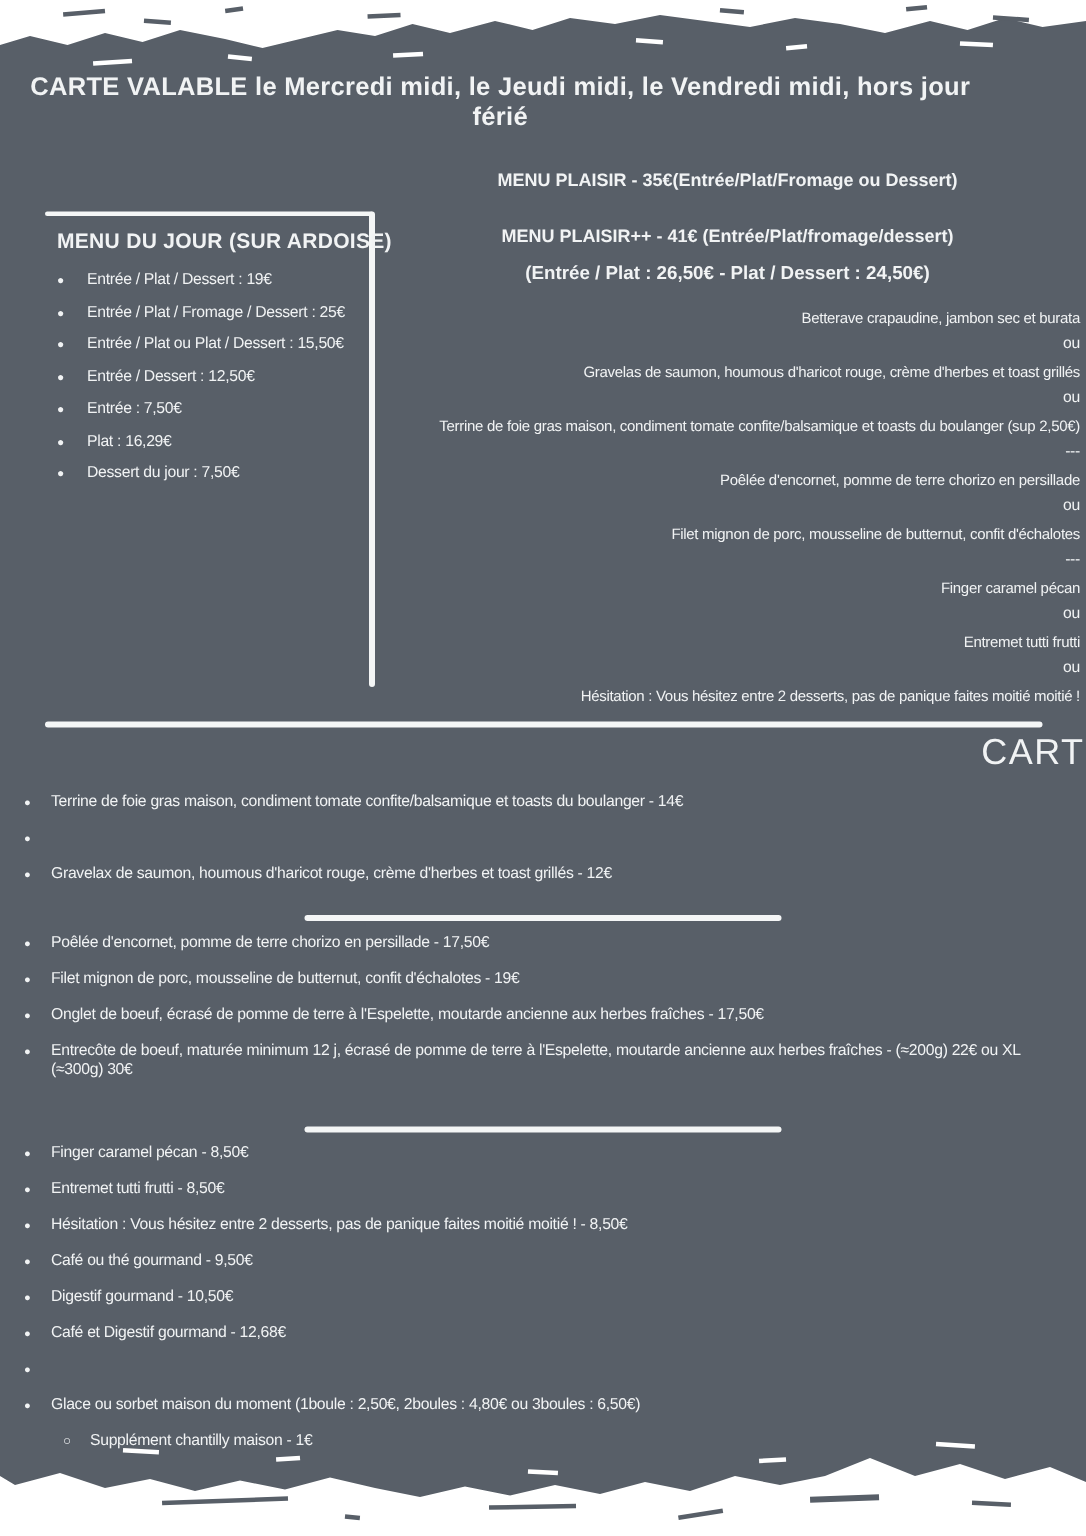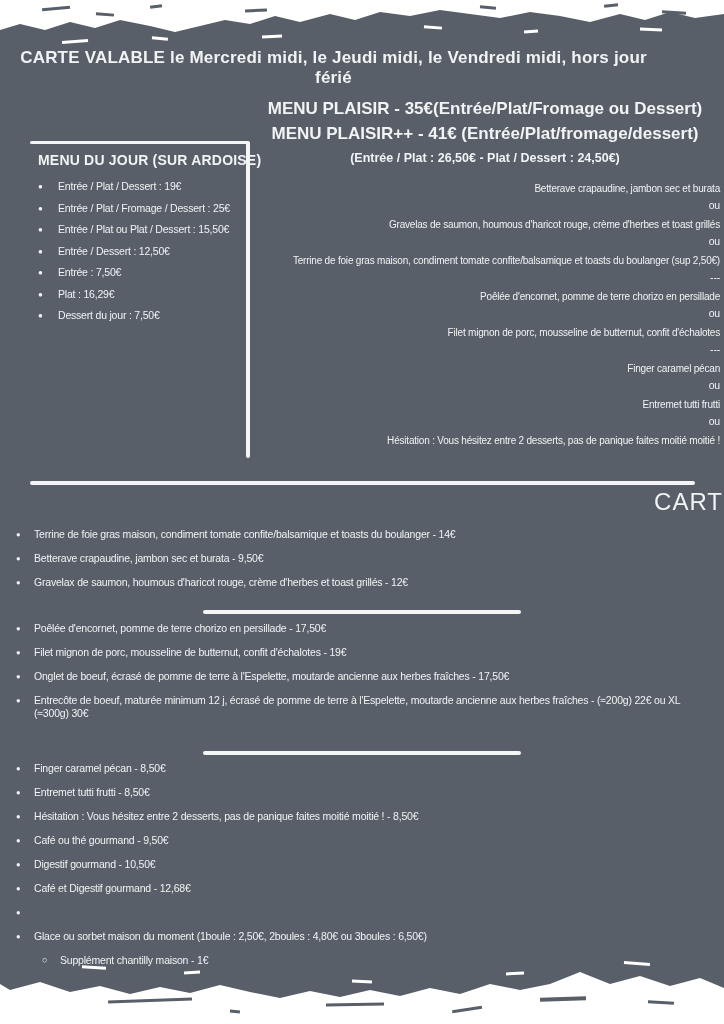--- a/index.html
+++ b/index.html
@@ -16,21 +16,21 @@
   .vdivider{left:246px;top:141px;width:4px;height:317px;}
   .carte-topline{top:481px;left:30px;width:665px;height:4px;}
   .d1{top:610px;left:203px;width:318px;height:4px;}
   .d2{top:751px;left:203px;width:318px;height:4px;}
   .mdj{position:absolute;left:38px;top:152px;width:208px;color:#f1f3f4;}
   .mdj-title{font-size:14px;font-weight:700;letter-spacing:.2px;margin-bottom:12px;white-space:nowrap;}
   ul{list-style:none;margin:0;padding:0;}
   .mdj-list li{display:flex;align-items:flex-start;margin-bottom:8.5px;font-size:10.5px;letter-spacing:-.2px;white-space:nowrap;line-height:13px;}
   .mdj-list .dot{width:20px;flex:0 0 20px;font-size:8px;line-height:13px;}
   .plaisir{position:absolute;left:250px;top:96px;width:470px;text-align:center;color:#f1f3f4;}
-  .pl-h1{font-size:17px;font-weight:700;line-height:25px;white-space:nowrap;}
+  .pl-h1{font-size:12px;font-weight:700;line-height:25px;white-space:nowrap;margin-top:12px;}
   .pl-h2{font-size:12.5px;font-weight:700;line-height:24px;white-space:nowrap;}
   .courses{margin-top:12px;text-align:right;}
   .course{font-size:10px;letter-spacing:-.2px;line-height:14px;margin-bottom:2px;white-space:nowrap;}
   .course.sep{margin:1px 0 6px 0;font-size:10.5px;}
   .carte-title{position:absolute;top:488px;left:0;width:724px;text-align:right;color:#f1f3f4;
     font-size:24px;font-weight:400;letter-spacing:1px;margin-left:16px;}
   .carte-list{position:absolute;left:14px;width:700px;color:#f1f3f4;}
   .g1{top:528px;}
   .g2{top:622px;}
   .g3{top:762px;}
@@ -142,21 +142,20 @@
   <div class="line carte-topline"></div>
   <div class="carte-title">CARTE</div>
 
   <ul class="carte-list g1">
     <li>
         <span class="dot">●</span>
         <span class="txt">Terrine de foie gras maison, condiment tomate confite/balsamique et toasts du boulanger - 14€</span>
       </li>
     <li>
         <span class="dot">●</span>
-        <span class="txt">Betterave crapaudine, jambon sec et burata - 9,50€</span>
       </li>
     <li>
         <span class="dot">●</span>
         <span class="txt">Gravelax de saumon, houmous d'haricot rouge, crème d'herbes et toast grillés - 12€</span>
       </li>
   </ul>
 
   <div class="line d1"></div>
 
   <ul class="carte-list g2">

